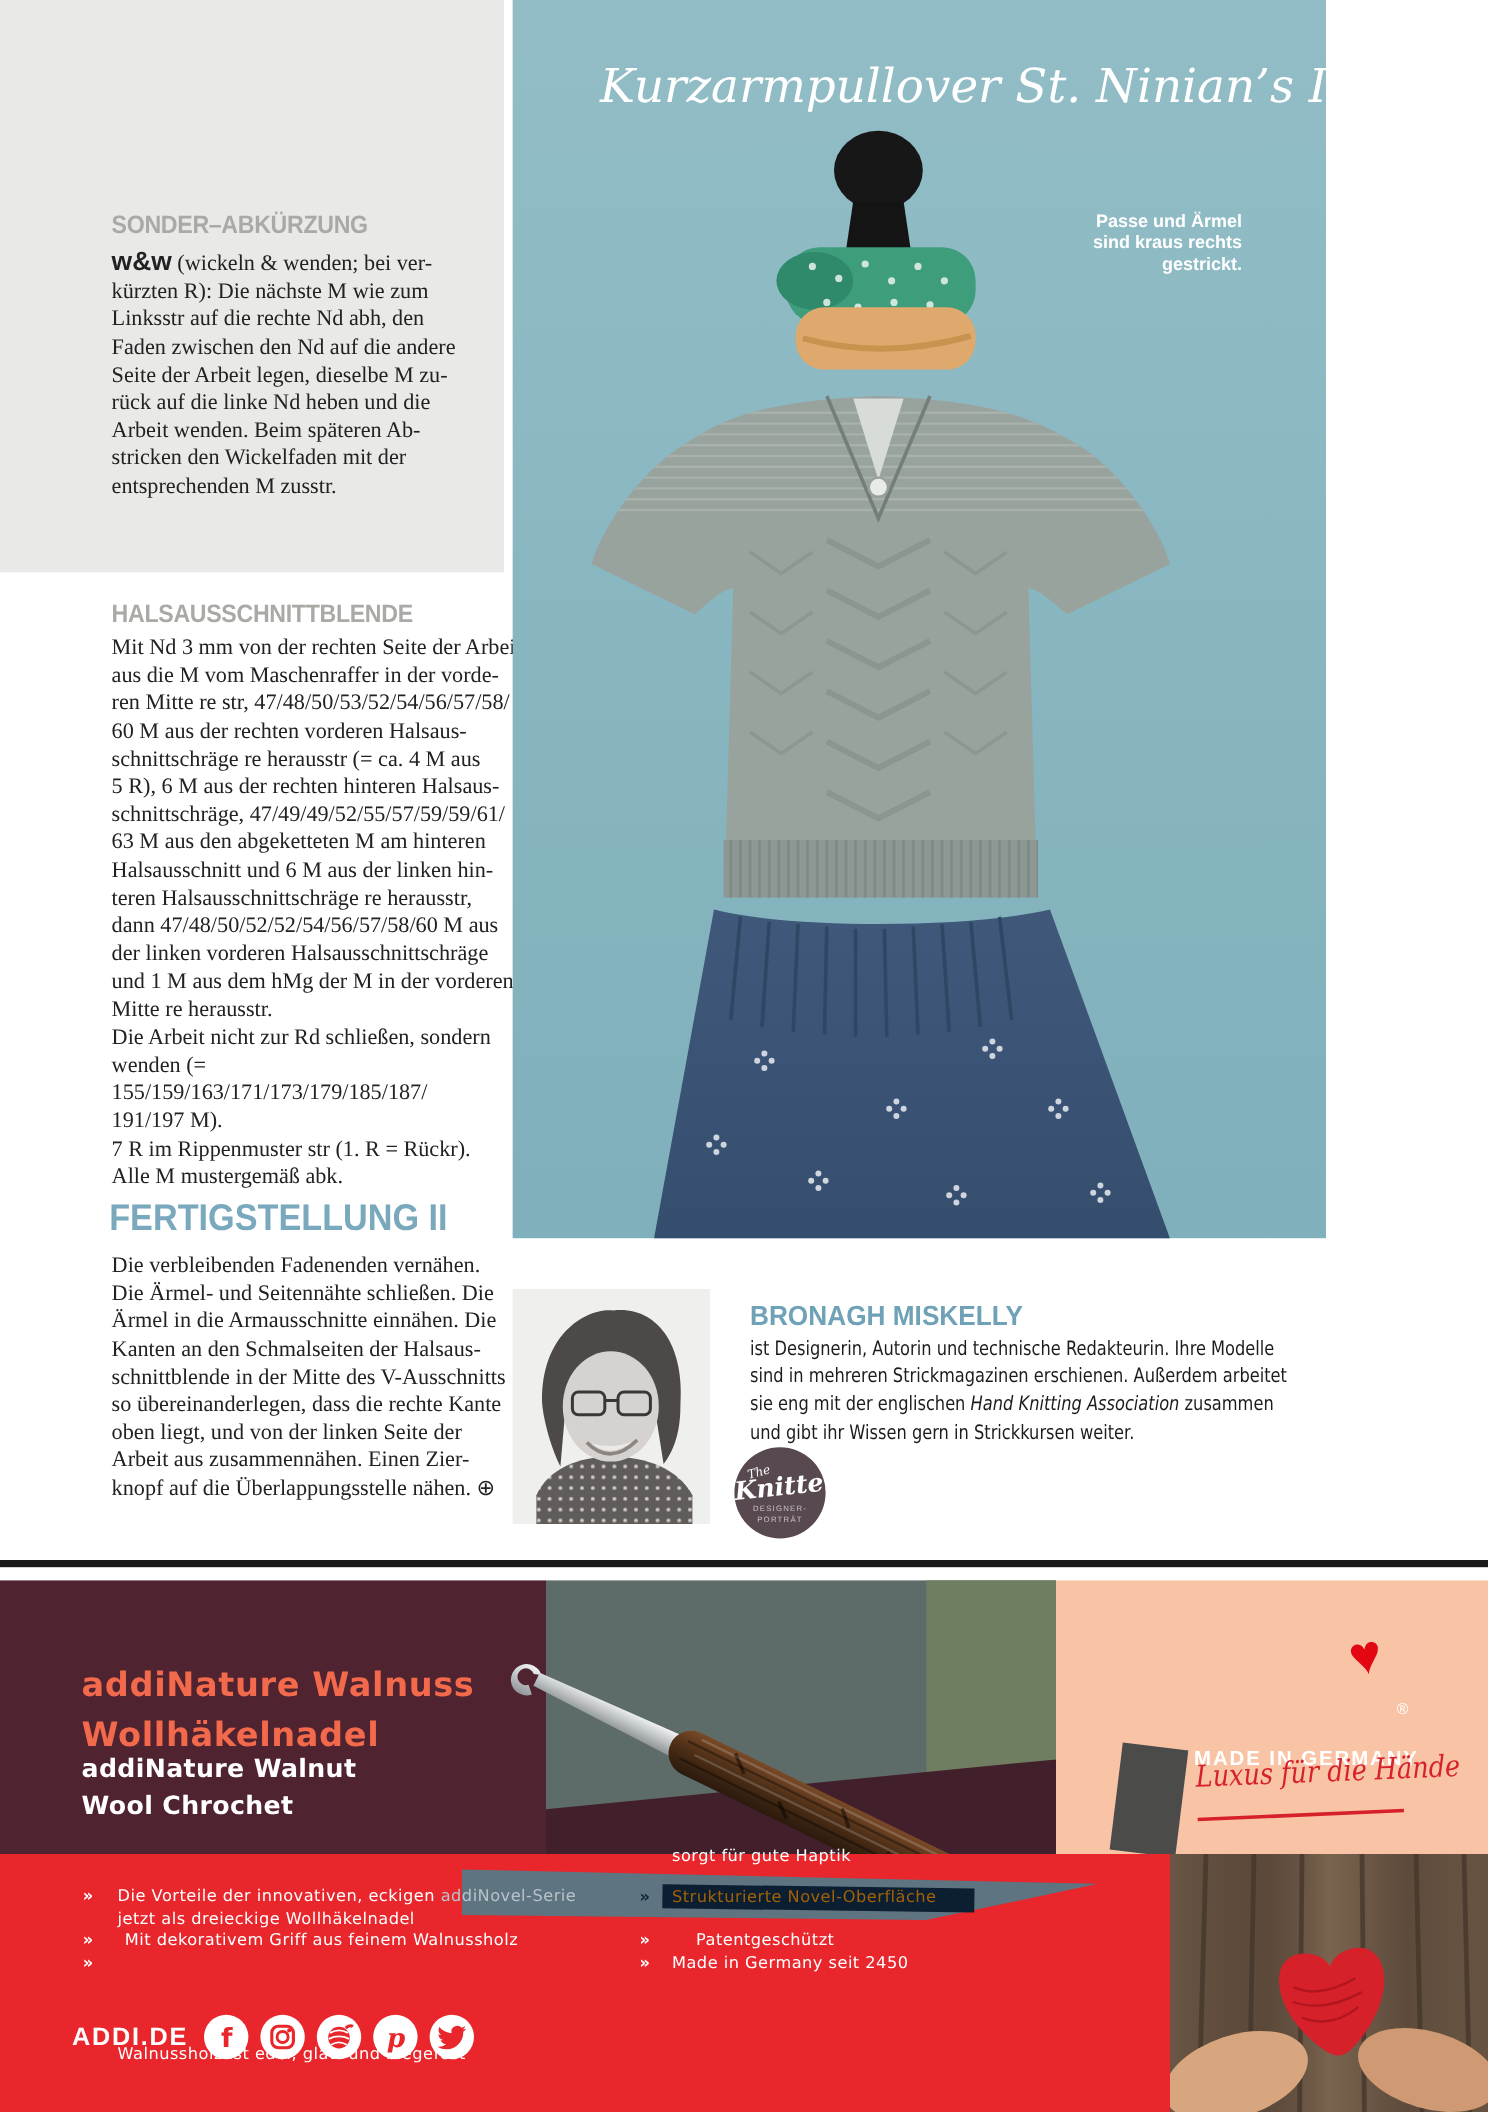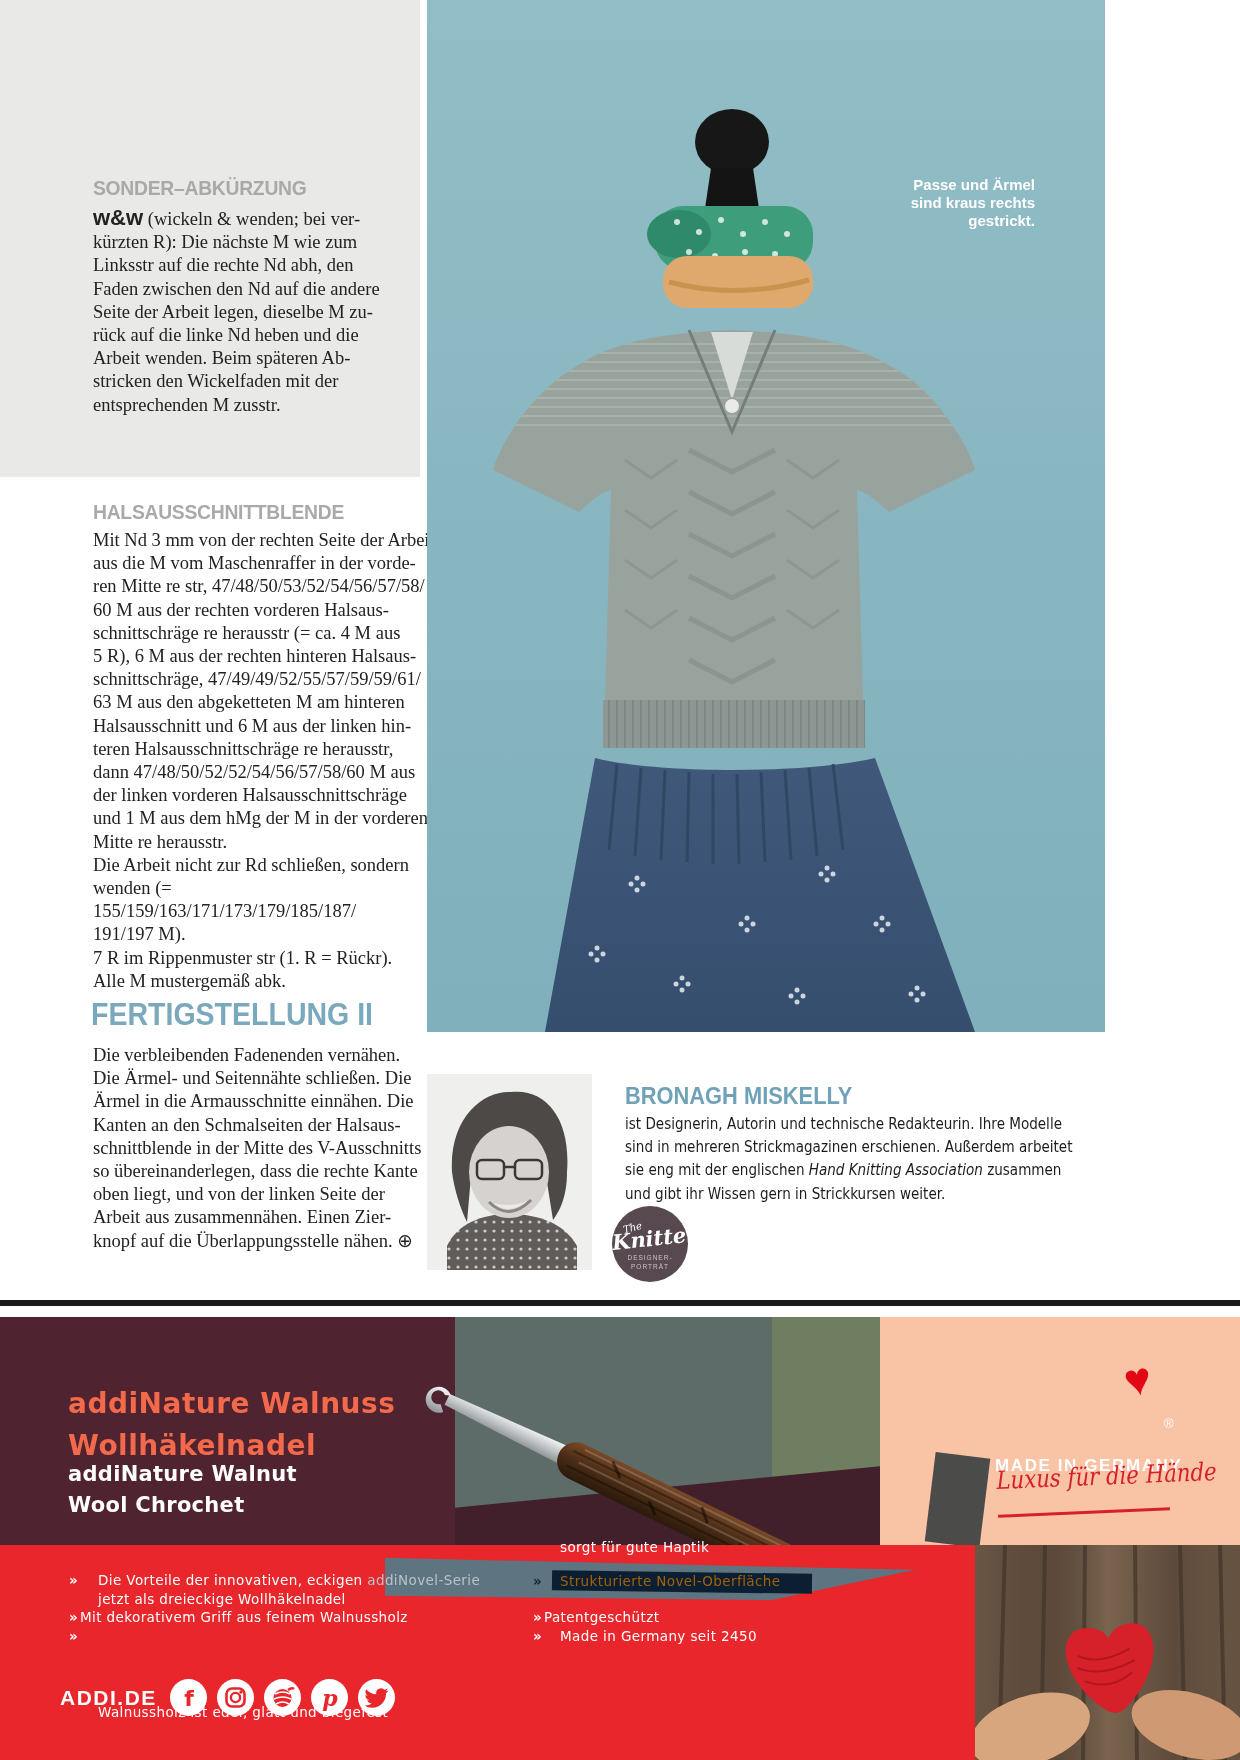--- a/index.html
+++ b/index.html
@@ -261,20 +261,21 @@
           <circle cx="461" cy="924" r="2.5"></circle>
           <circle cx="449" cy="924" r="2.5"></circle>
           <circle cx="455" cy="918" r="2.5"></circle>
         <circle cx="490" cy="1000" r="2.5"></circle>
           <circle cx="496" cy="994" r="2.5"></circle>
           <circle cx="484" cy="994" r="2.5"></circle>
           <circle cx="490" cy="988" r="2.5"></circle>
       </g>
     </svg>
   </div>
+  <div class="abs photo-title">Kurzarmpullover St. Ninian’s Isle</div>
   <div class="abs photo-caption">Passe und Ärmel
 sind kraus rechts
 gestrickt.</div>
 
   <div class="abs bio-photo">
     <svg width="165" height="196" viewBox="0 0 165 196">
       <defs>
         <pattern id="knitdots" width="9" height="9" patternUnits="userSpaceOnUse">
           <rect width="9" height="9" fill="#5f5c5a"></rect>
             <circle cx="4" cy="4" r="1.6" fill="#cfcac7"></circle>
@@ -368,23 +369,23 @@
 
   <div class="abs ad-li mk" style="left:69px;top:1572px;">»</div>
   <div class="abs ad-li" style="left:98px;top:1572px;"><span>Die Vorteile der innovativen, eckigen </span><span class="hl-gray">addiNovel-Serie</span></div>
   <div class="abs ad-li mk mk-dark" style="left:533px;top:1573px;">»</div>
   <div class="abs ad-li hl-teal" style="left:560px;top:1573px;">Strukturierte Novel-Oberfläche</div>
 
   <div class="abs ad-li" style="left:98px;top:1591px;">jetzt als dreieckige Wollhäkelnadel</div>
   <div class="abs ad-li" style="left:560px;top:1539px;">sorgt für gute Haptik</div>
 
   <div class="abs ad-li mk" style="left:69px;top:1609px;">»</div>
-  <div class="abs ad-li" style="left:80px;top:1609px;">Mit dekorativem Griff aus feinem Walnussholz</div>
+  <div class="abs ad-li" style="left:104px;top:1609px;">Mit dekorativem Griff aus feinem Walnussholz</div>
   <div class="abs ad-li mk" style="left:533px;top:1609px;">»</div>
-  <div class="abs ad-li" style="left:544px;top:1609px;">Patentgeschützt</div>
+  <div class="abs ad-li" style="left:580px;top:1609px;">Patentgeschützt</div>
 
   <div class="abs ad-li mk" style="left:69px;top:1628px;">»</div>
   <div class="abs ad-li" style="left:98px;top:1704px;">Walnussholz ist edel, glatt und biegefest</div>
   <div class="abs ad-li mk" style="left:533px;top:1628px;">»</div>
   <div class="abs ad-li" style="left:560px;top:1628px;">Made in Germany seit 2450</div>
 
   <div class="abs bark">
     <svg width="265" height="215" viewBox="0 0 265 215">
       <defs>
         <linearGradient id="barkG" x1="0" y1="0" x2="1" y2="0">

